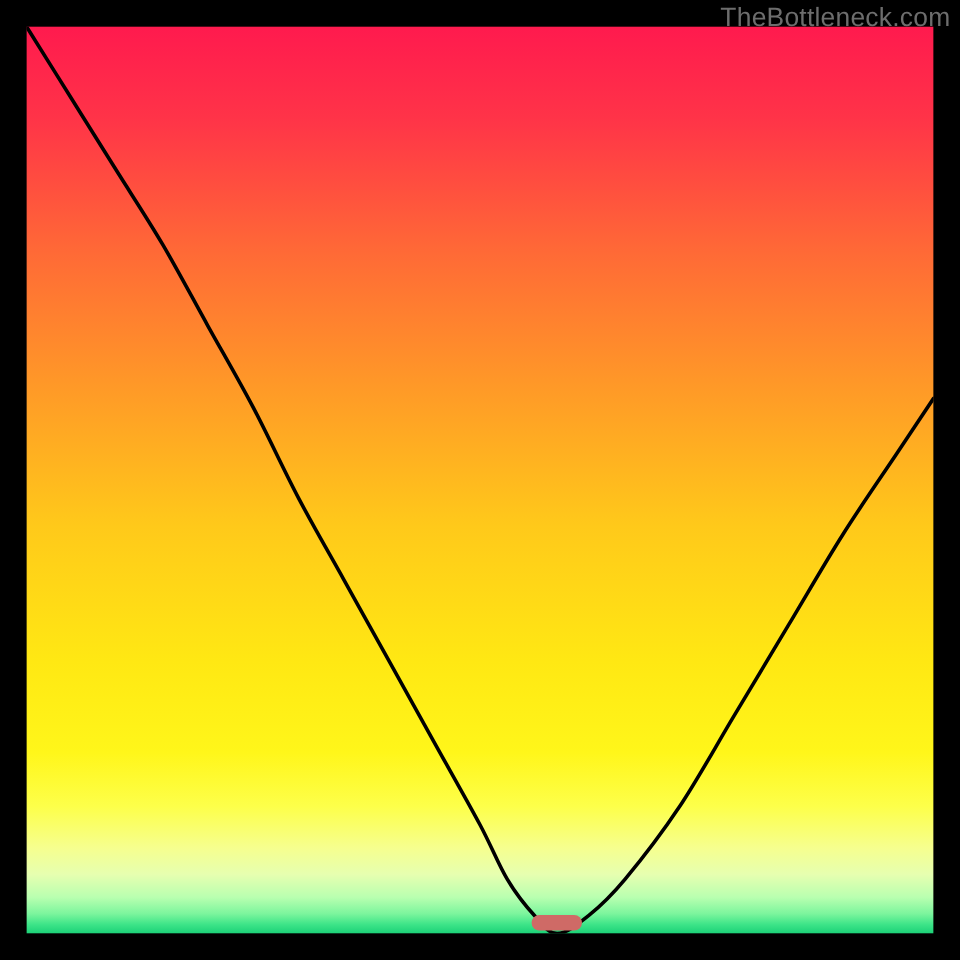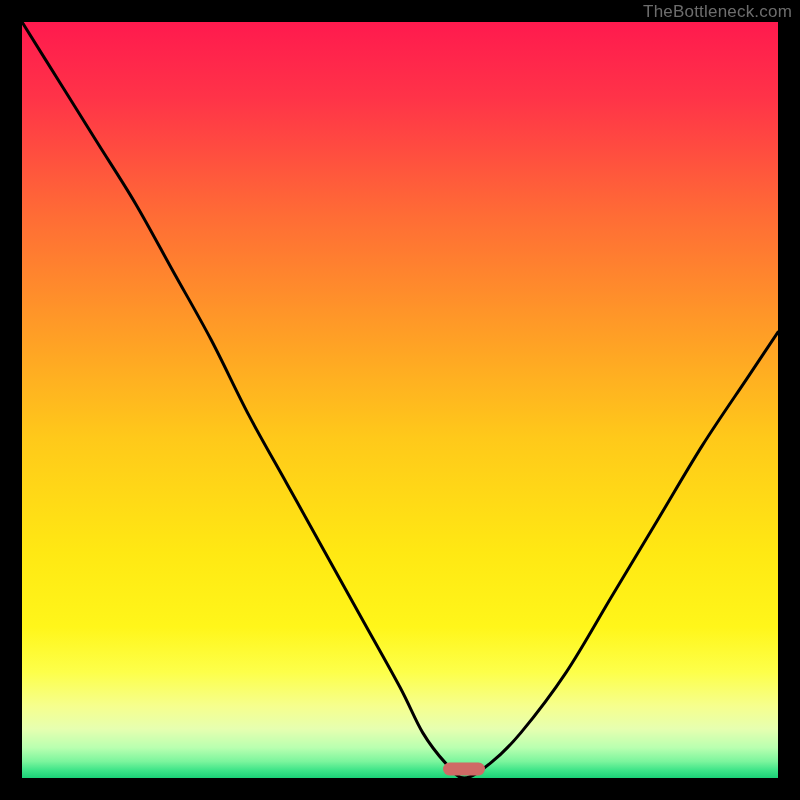--- a/index.html
+++ b/index.html
@@ -24,21 +24,21 @@
     left: 0;
     top: 0;
     width: 756px;
     height: 756px;
   }
   .watermark {
     position: absolute;
     top: 2px;
     right: 8px;
     color: #6d6d6d;
-    font-size: 17px;
+    font-size: 22px;
     font-weight: 500;
     letter-spacing: 0.2px;
   }
   svg.curve {
     position: absolute;
     left: 0;
     top: 0;
     width: 756px;
     height: 756px;
   }

